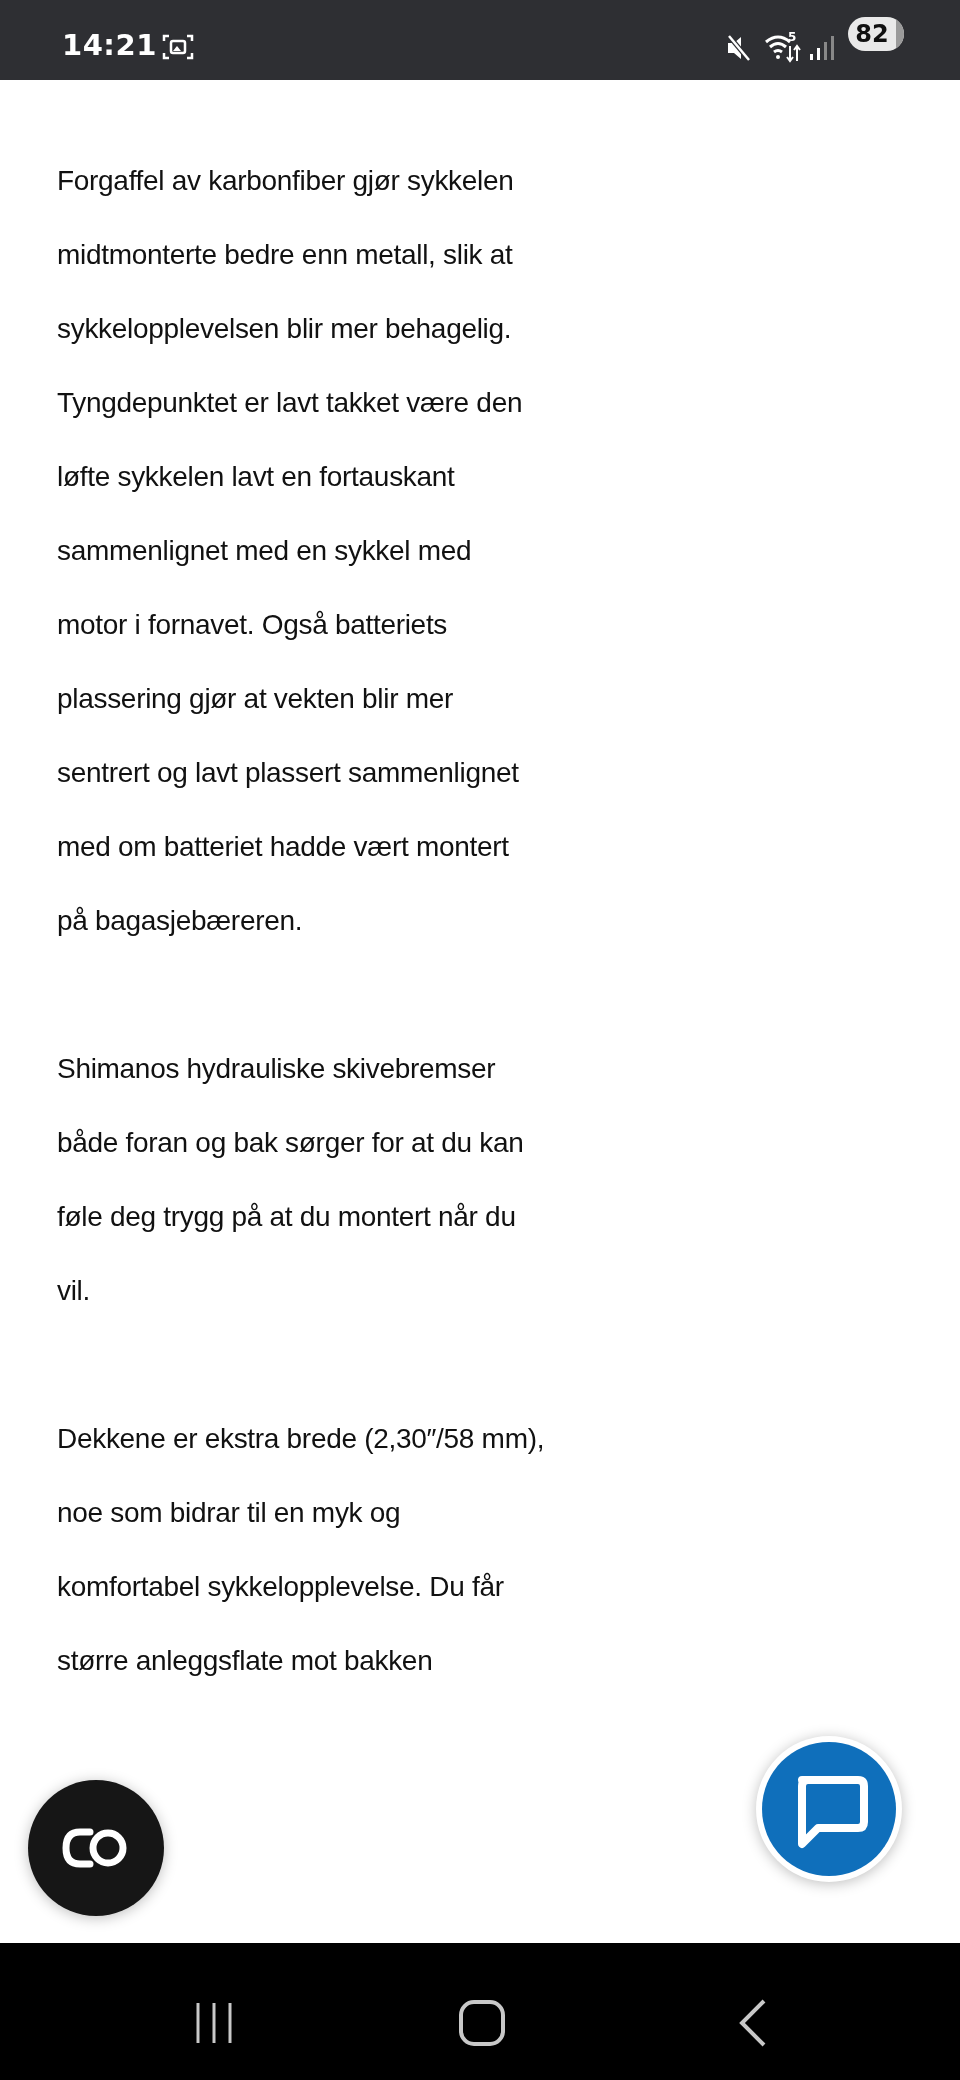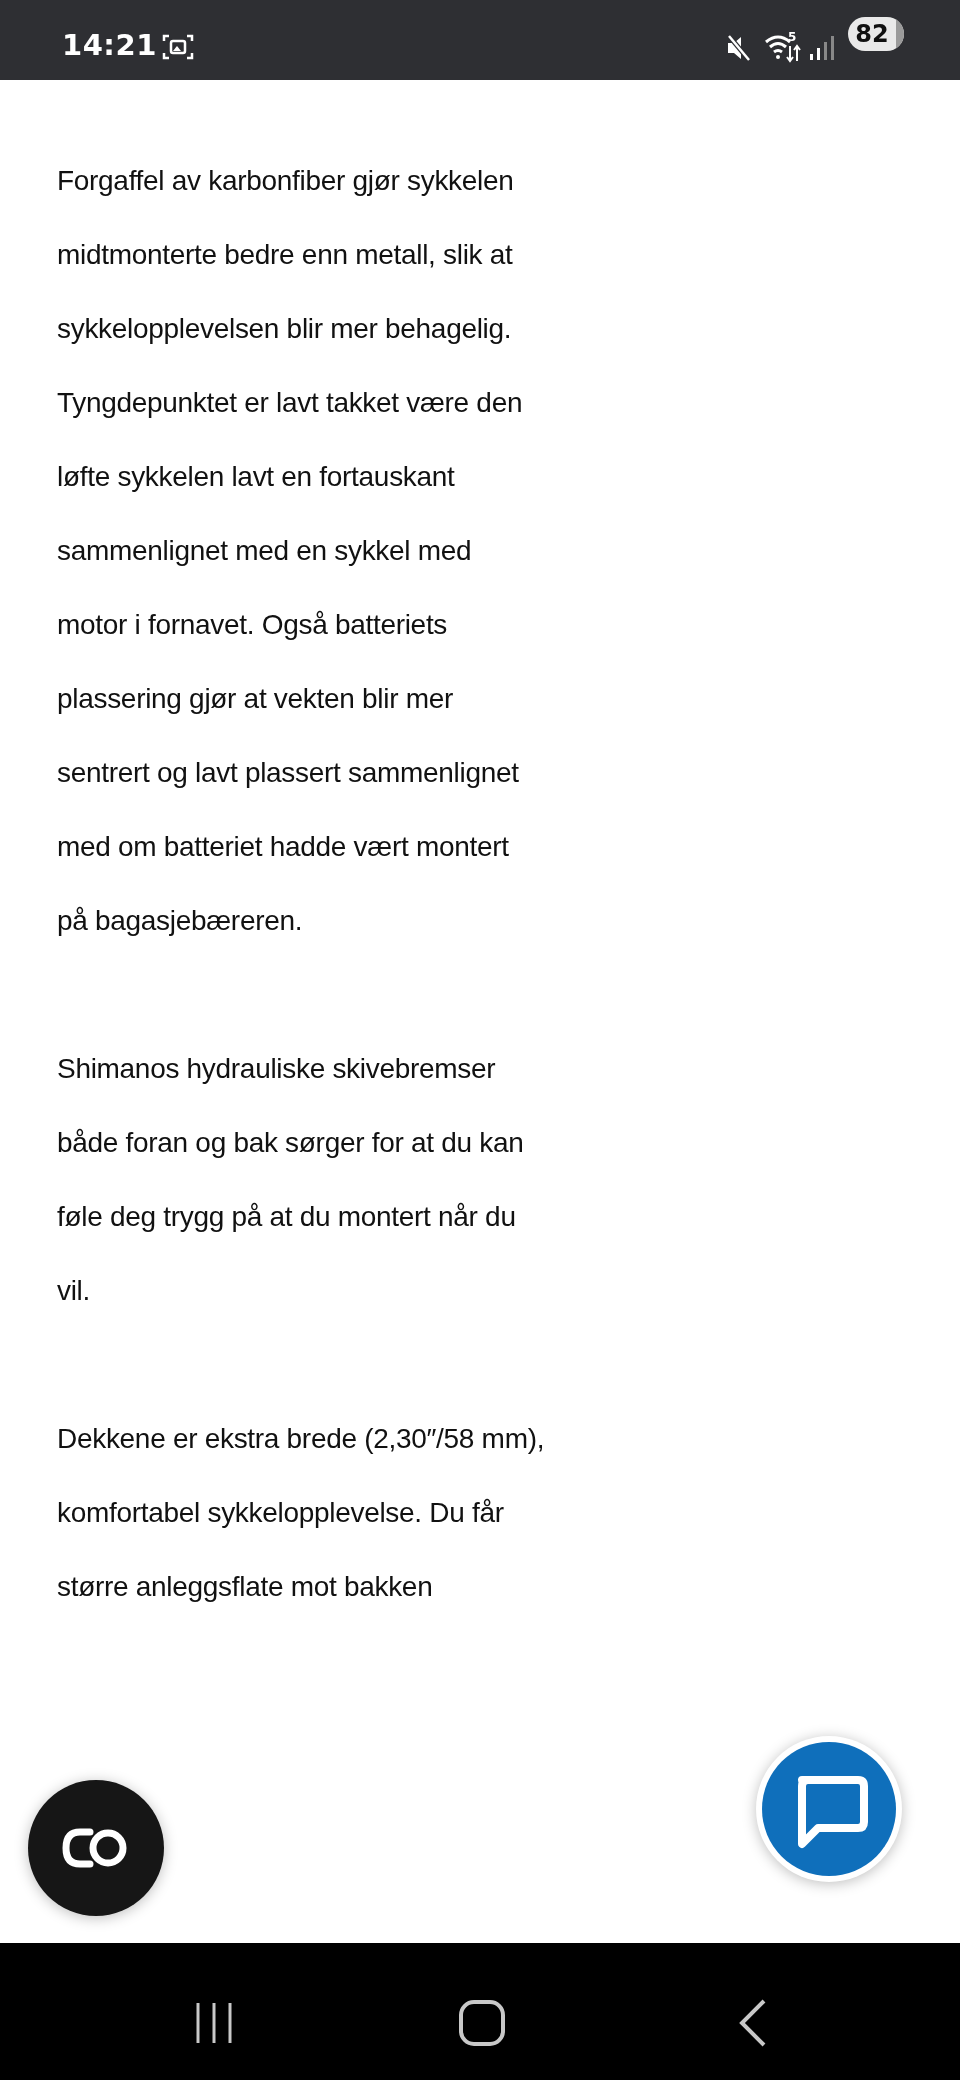--- a/index.html
+++ b/index.html
@@ -79,20 +79,21 @@
   <div class="gap"></div>
   <p class="para">
     <span class="line">Shimanos hydrauliske skivebremser</span>
     <span class="line">både foran og bak sørger for at du kan</span>
     <span class="line">føle deg trygg på at du montert når du</span>
     <span class="line">vil.</span>
   </p>
   <div class="gap"></div>
   <p class="para">
     <span class="line">Dekkene er ekstra brede (2,30″/58 mm),</span>
+    <span class="line">noe som bidrar til en myk og</span>
     <span class="line">komfortabel sykkelopplevelse. Du får</span>
     <span class="line">større anleggsflate mot bakken</span>
   </p>
 </div>
 
 <div class="fab-chat">
   <div class="fab-chat-inner"></div>
   <svg width="80" height="76" viewBox="0 0 80 76">
     <path d="M12 6 H68 Q74 6 74 12 V48 Q74 54 68 54 H28 L12 70 V12 Q12 6 18 6 Z" stroke="#ffffff" stroke-width="8" fill="none" stroke-linejoin="round"></path>
   </svg>

